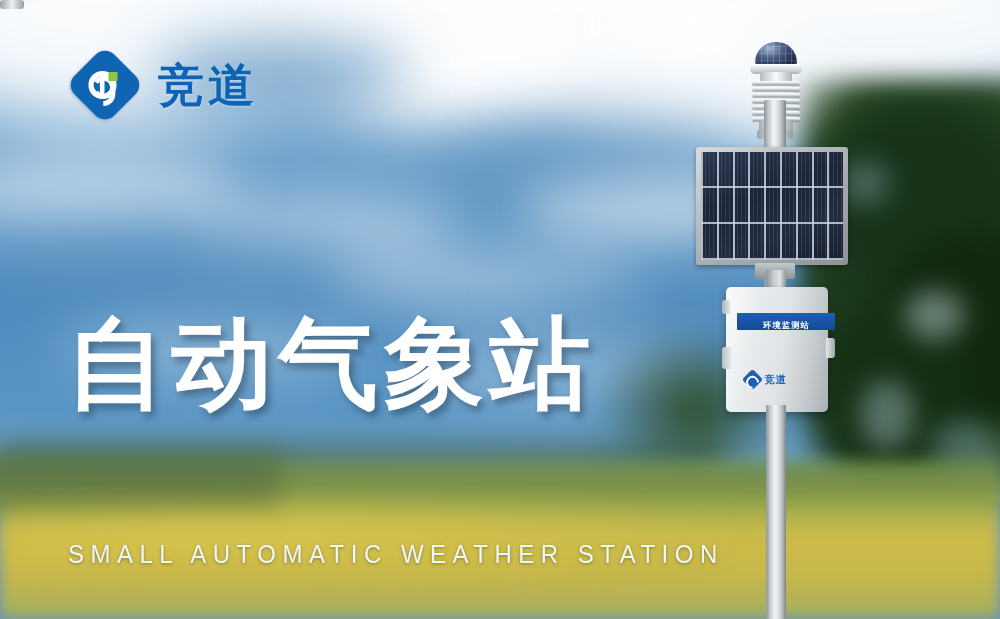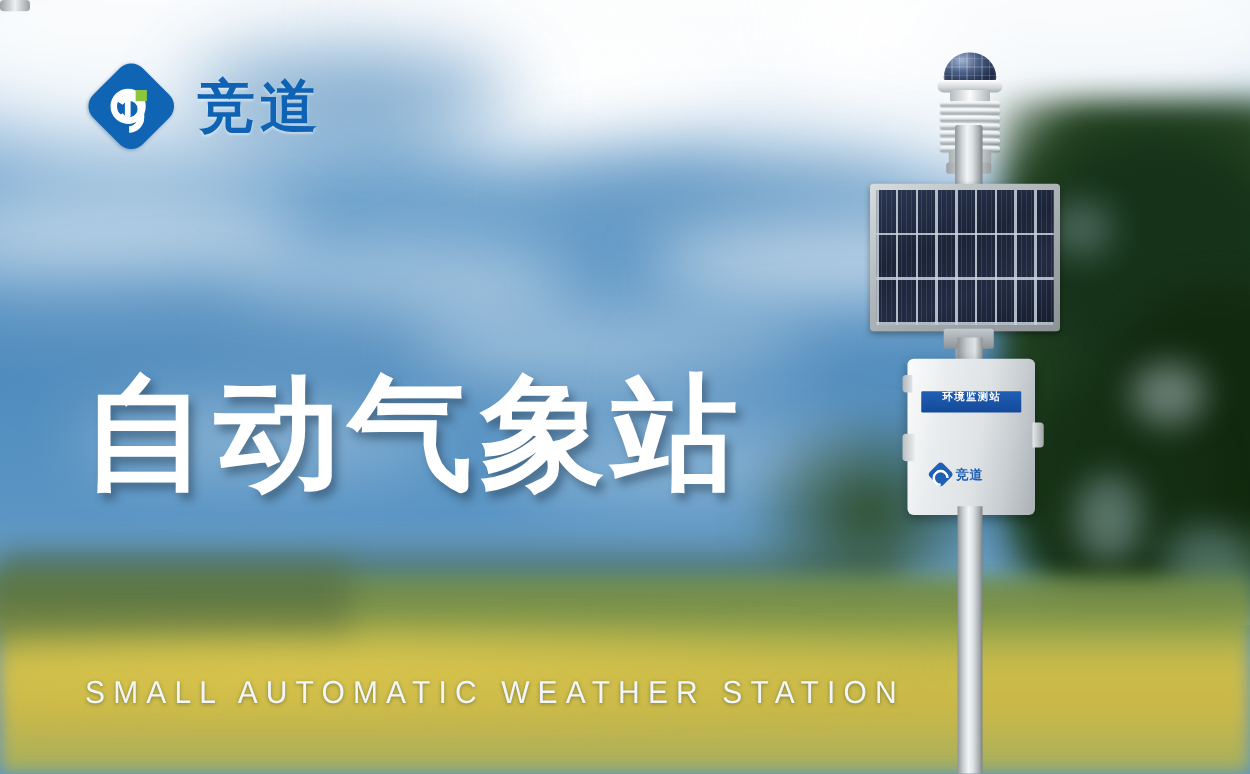--- a/index.html
+++ b/index.html
@@ -186,23 +186,23 @@
     position:absolute; left:722px; top:300px; width:8px; height:14px;
     background:linear-gradient(90deg,#aeb4b7,#e3e6e8);
     border-radius:3px 0 0 3px;
   }
   .box-latch {
     position:absolute; left:826px; top:338px; width:9px; height:20px;
     background:linear-gradient(90deg,#e7eaeb,#9ea4a7);
     border-radius:0 3px 3px 0;
   }
   .box-banner {
-    position:absolute; left:737px; top:313px; width:80px; height:17px;
+    position:absolute; left:737px; top:313px; width:98px; height:17px;
     background:linear-gradient(180deg,#1f5fb4,#14499a);
-    display:flex; align-items:flex-start; justify-content:center;
+    display:flex; align-items:flex-end; justify-content:center;
     border-radius:1px;
   }
   .box-banner span {
     color:#ffffff; font-size:9px; letter-spacing:1.2px;
     font-weight:bold; line-height:1; white-space:nowrap;
     transform:scale(.92);
   }
   .box-logo {
     position:absolute; left:745px; top:370px; width:66px; height:18px;
     display:flex; align-items:center; gap:4px;
@@ -256,21 +256,21 @@
   .headline { position:absolute; left:66px; top:292px; }
   .hl-line {
     color:#ffffff;
     font-weight:bold;
     line-height:1.02;
     letter-spacing:6px;
     white-space:nowrap;
     text-shadow:4px 5px 7px rgba(30,50,70,.45);
   }
   .hl-1 { font-size:100px; }
-  .hl-2 { font-size:100px; margin-top:4px; }
+  .hl-2 { font-size:100px; margin-top:20px; }
 
   .subtitle {
     position:absolute; left:68px; top:540px;
     color:#f3f6f8;
     font-size:24px;
     letter-spacing:6.5px;
     white-space:nowrap;
     font-weight:normal;
     text-shadow:0 1px 3px rgba(40,60,40,.5);
     transform:scaleY(1.06);

